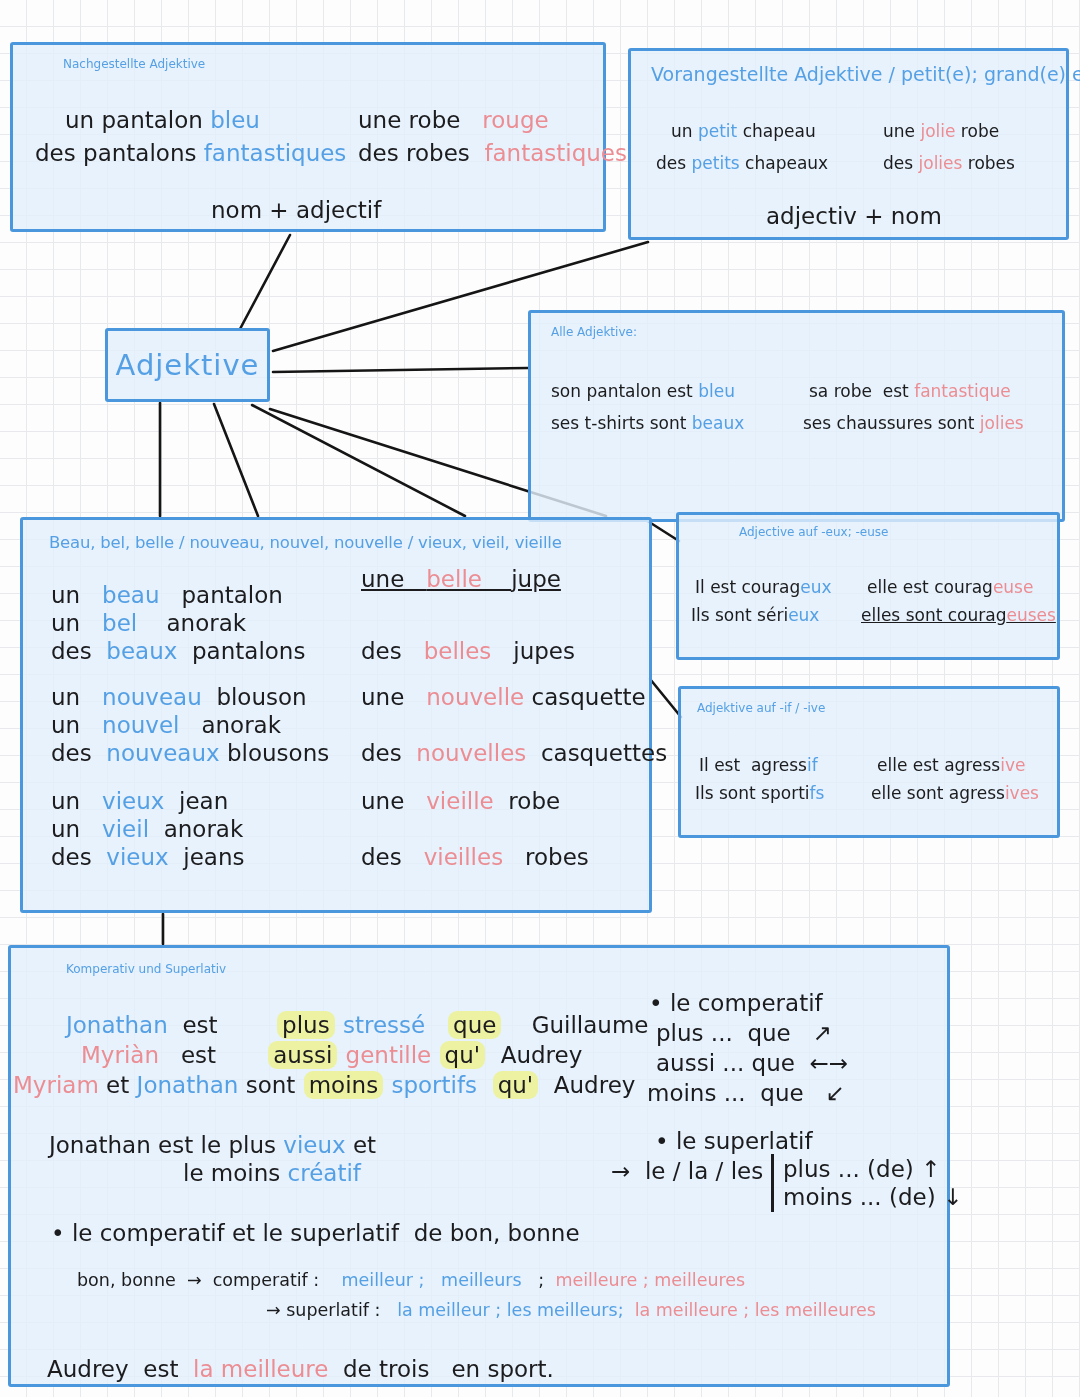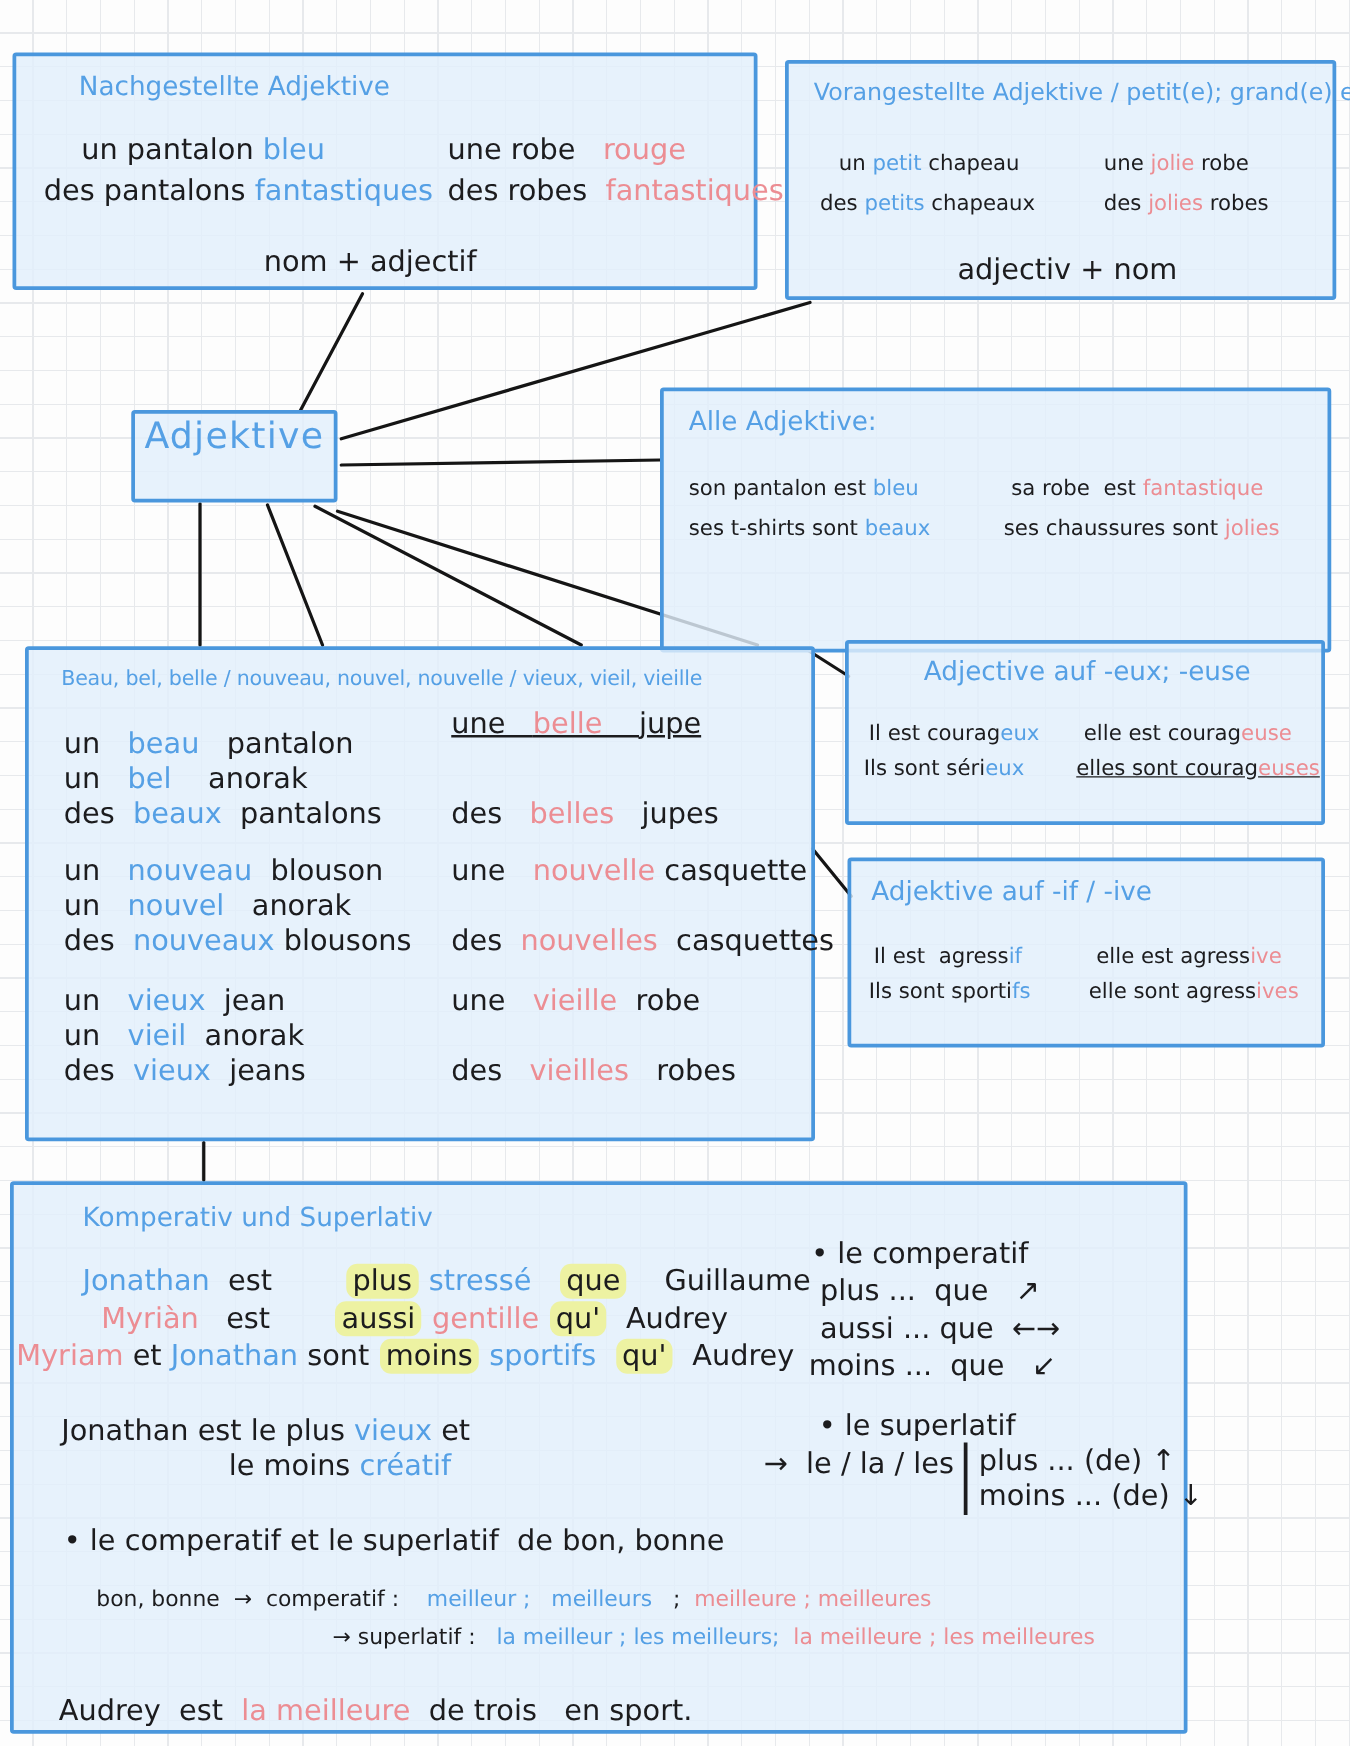--- a/index.html
+++ b/index.html
@@ -11,27 +11,27 @@
       repeating-linear-gradient(to bottom,transparent 0 26px,#e7e9ec 26px 27px),
       #fdfdfd;
   }
   svg.wires{position:absolute;left:0;top:0;z-index:1;}
   .box{
     position:absolute;z-index:2;box-sizing:border-box;
     border:3px solid #4a97dd;border-radius:3px;
     background:rgba(226,239,251,0.82);
   }
   .line{position:absolute;white-space:pre;font-size:23px;color:#1c1c1e;line-height:1.2;}
-  .title{position:absolute;white-space:pre;font-size:21px;color:#55a0e5;line-height:1.2;}
+  .title{position:absolute;white-space:pre;font-size:12px;color:#55a0e5;line-height:1.2;}
   .c-k{color:#1c1c1e;}
   .c-b{color:#55a0e5;}
   .c-p{color:#ec8d93;}
   .c-h{color:#1c1c1e;background:#edf2a2;border-radius:9px;padding:1px 5px;margin:0 1px;}
   #node-adjektive .title{position:static;font-size:29px;letter-spacing:1px;}
-  #node-adjektive{display:flex;align-items:flex-start;justify-content:center;}
+  #node-adjektive{display:flex;align-items:center;justify-content:center;}
   .vbar{position:absolute;width:3px;background:#1c1c1e;z-index:3;}
   .small{font-size:17px;}
 </style>
 </head>
 <body>
 
 <div class="canvas">
 
   <svg class="wires" width="1080" height="1397">
     <g stroke="#151515" stroke-width="2.6" stroke-linecap="round">

